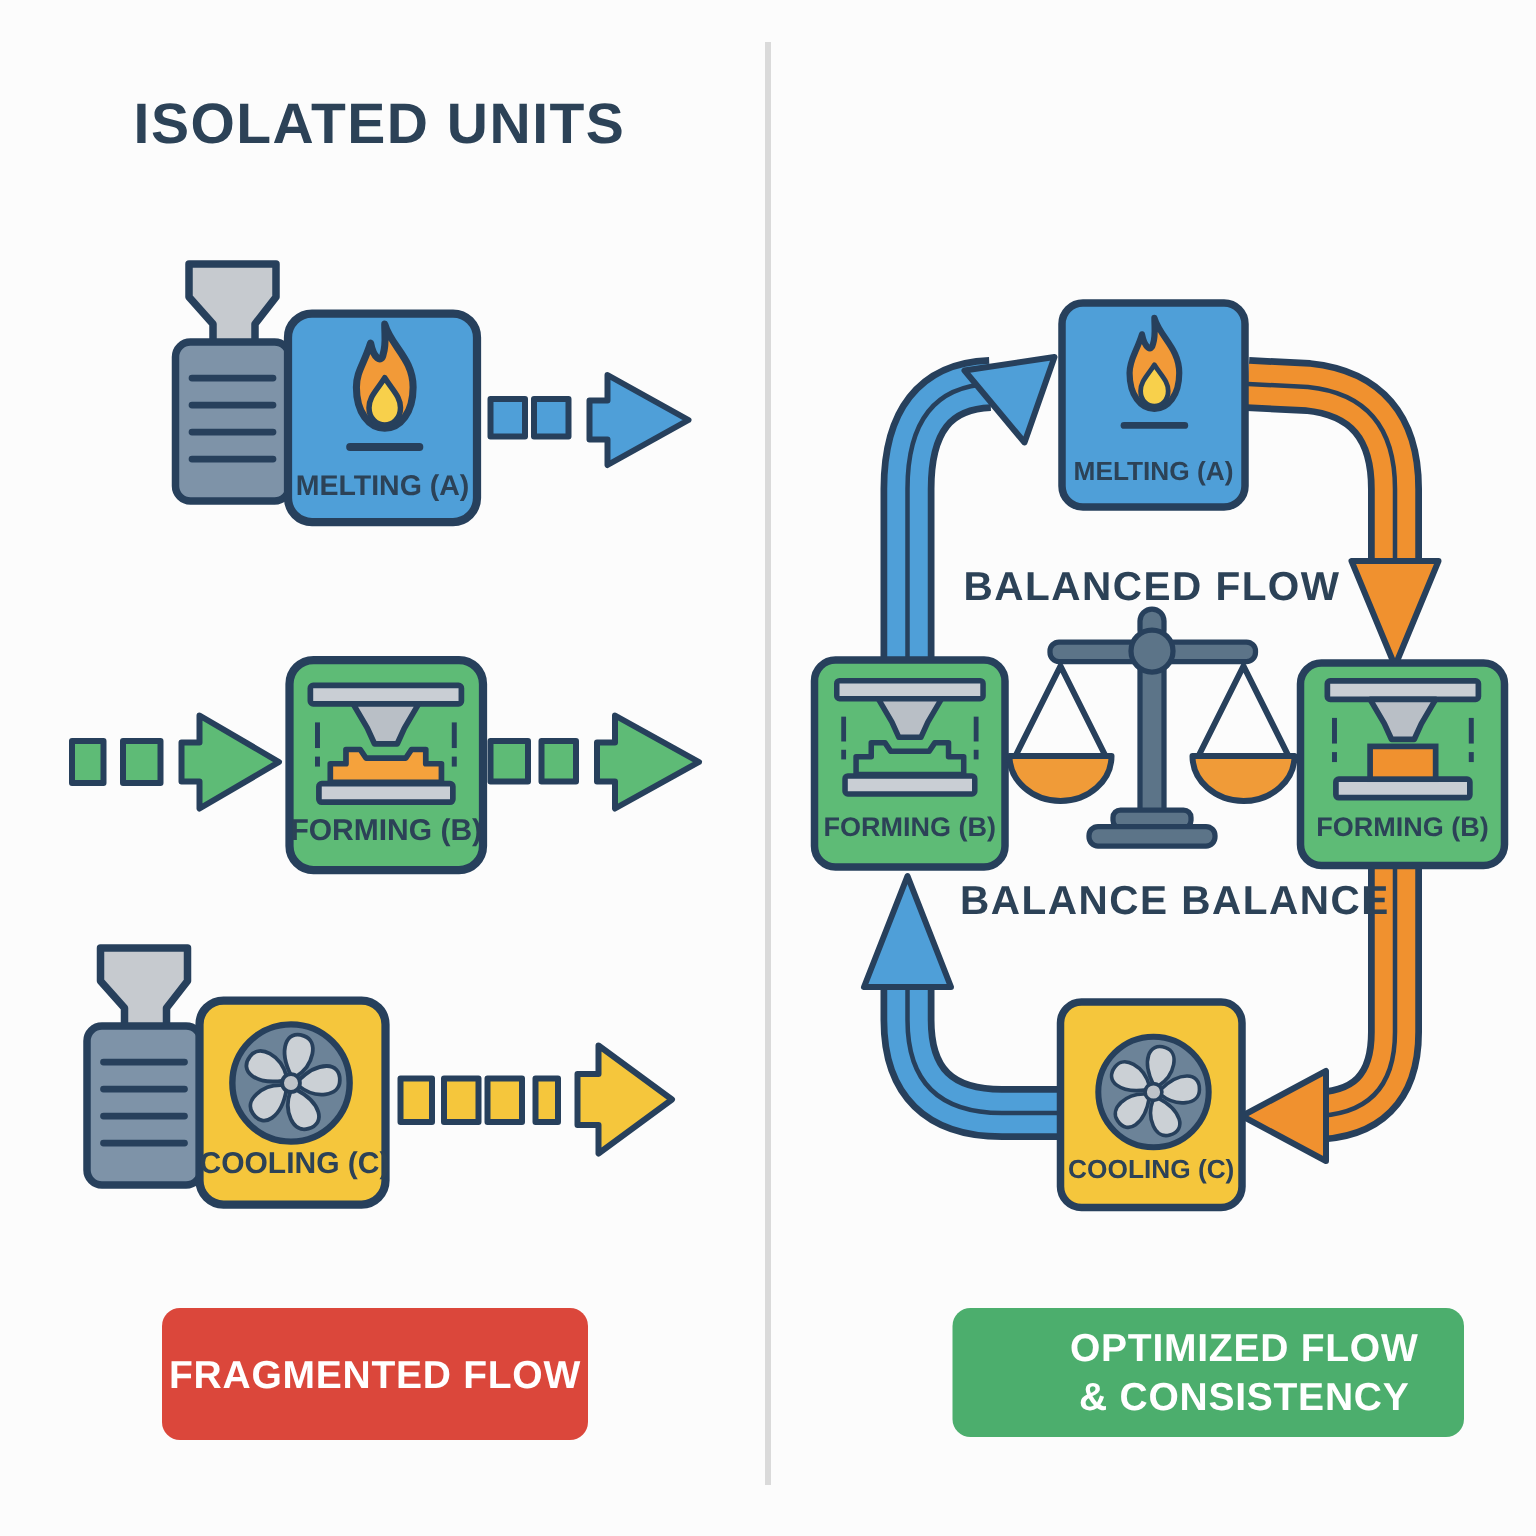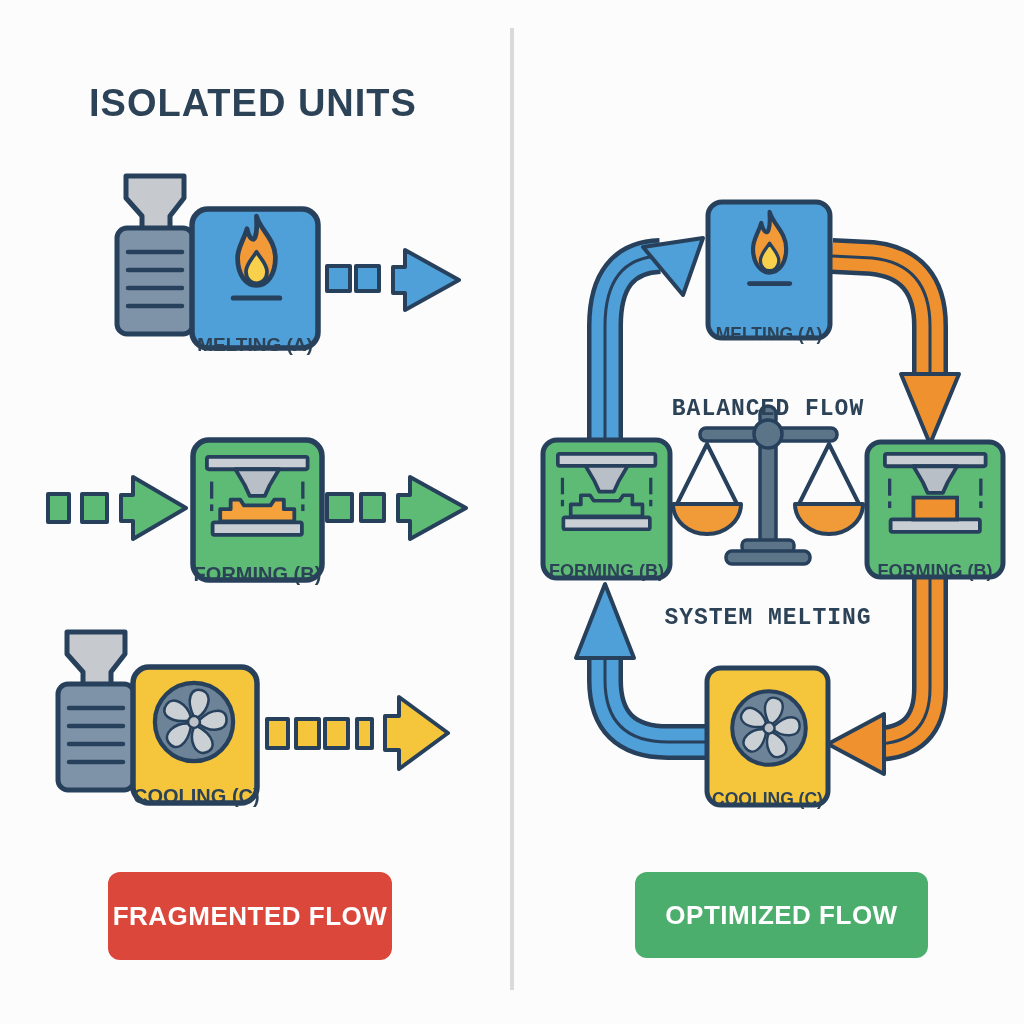--- a/index.html
+++ b/index.html
@@ -18,25 +18,24 @@
   }
   html,body{margin:0;padding:0;}
   body{font-family:"Liberation Sans", sans-serif;background:#e9e9e9;}
   .stage{
     position:relative;width:1024px;height:1024px;background:#FCFCFC;overflow:hidden;
   }
   svg{position:absolute;left:0;top:0;}
   .label{
     position:absolute;text-align:center;font-weight:bold;color:var(--text);
     white-space:nowrap;
-    margin-top:20px;
   }
   .title{font-size:38px;letter-spacing:1px;}
   .boxlabel{letter-spacing:0px;}
-  .centerlabel{font-size:23px;letter-spacing:1px;font-family:Liberation Mono, monospace;}
+  .centerlabel{font-size:27px;letter-spacing:1px;}
   .banner{
     position:absolute;border-radius:12px;color:#ffffff;text-align:center;
     font-weight:bold;font-size:26px;line-height:33px;display:flex;
     flex-direction:column;justify-content:center;letter-spacing:0.5px;
   }
 </style>
 </head>
 <body>
 
 <div class="stage">
@@ -189,22 +188,23 @@
   <div class="label boxlabel" style="left:192px;top:314px;width:126px;font-size:19px;">MELTING (A)</div>
   <div class="label boxlabel" style="left:193px;top:543px;width:129px;font-size:20px;">FORMING (B)</div>
   <div class="label boxlabel" style="left:133px;top:765px;width:124px;font-size:20px;">COOLING (C)</div>
 
   <div class="label boxlabel" style="left:708px;top:304px;width:122px;font-size:17.5px;">MELTING (A)</div>
   <div class="label boxlabel" style="left:543px;top:541px;width:127px;font-size:18px;">FORMING (B)</div>
   <div class="label boxlabel" style="left:867px;top:541px;width:136px;font-size:18px;">FORMING (B)</div>
   <div class="label boxlabel" style="left:707px;top:769px;width:121px;font-size:17.5px;">COOLING (C)</div>
 
   <div class="label centerlabel" style="left:640px;top:376px;width:256px;">BALANCED FLOW</div>
-  <div class="label centerlabel" style="left:640px;top:585px;width:256px;">SYSTEM MELTING</div>
+  <div class="label centerlabel" style="left:640px;top:585px;width:256px;">BALANCE BALANCE</div>
 
   <div class="banner" style="left:108px;top:872px;width:284px;height:88px;background:var(--red);">
     <span>FRAGMENTED FLOW</span>
   </div>
-  <div class="banner" style="left:635px;top:872px;width:293px;height:86px;background:var(--bgreen);">
+  <div class="banner" style="left:635px;top:872px;width:293px;height:86px;background:var(--bgreen);padding-left:48px;">
     <span>OPTIMIZED FLOW</span>
+    <span>&amp; CONSISTENCY</span>
   </div>
 
 </div>
 
 </body></html>

